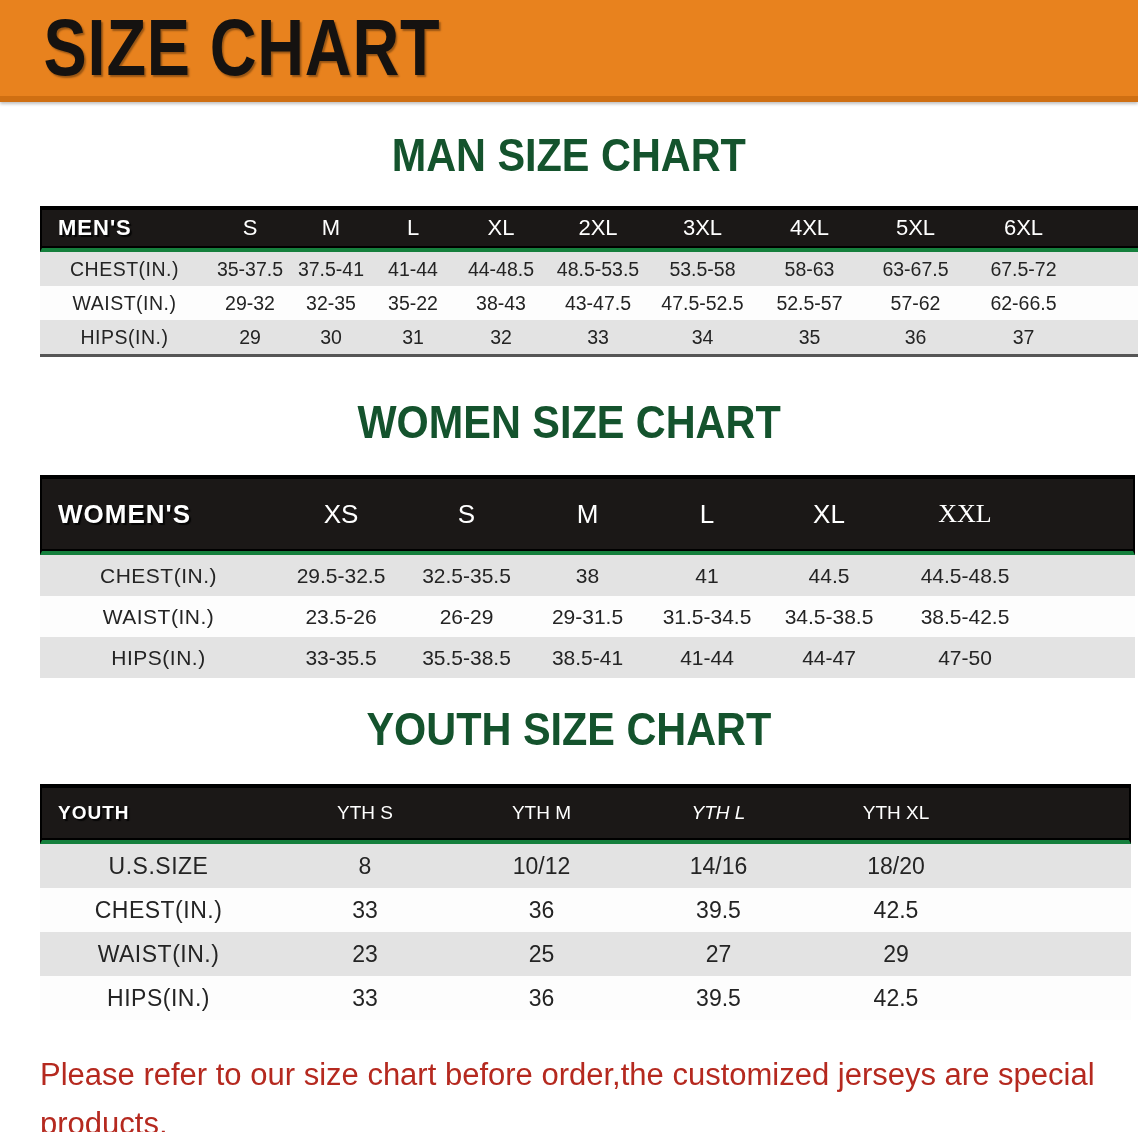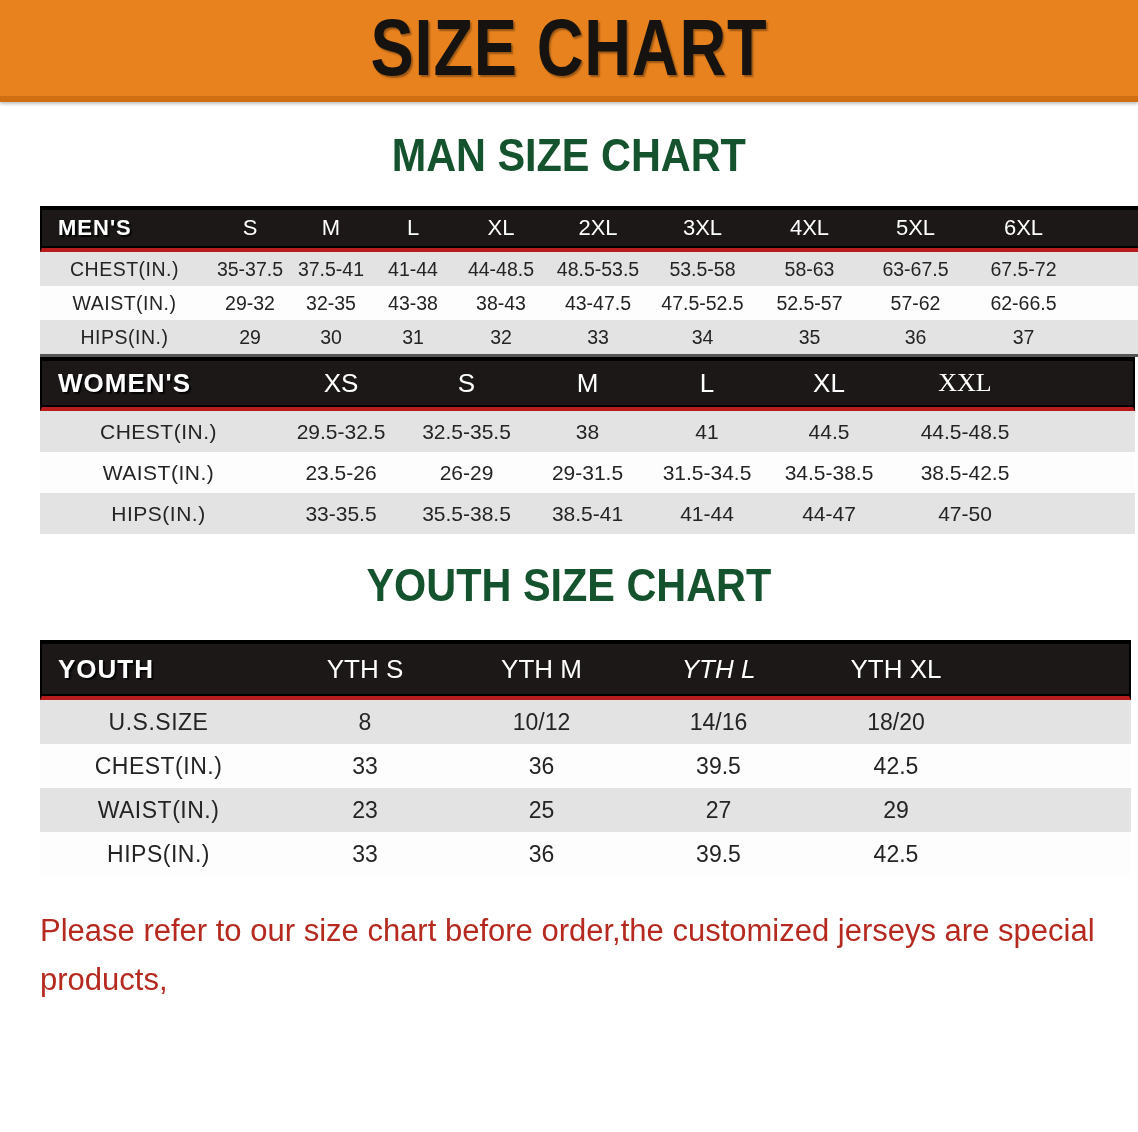--- a/index.html
+++ b/index.html
@@ -7,21 +7,21 @@
     width:1138px;height:1132px;
     background:#ffffff;
     font-family:"Liberation Sans", sans-serif;
     overflow:hidden;
   }
   
   .banner{
     height:96px;
     background:#e8821e;
     border-bottom:6px solid #cf6f12;
-    display:flex;align-items:center;justify-content:center;
+    display:flex;align-items:center;justify-content:flex-start;
     box-shadow:0 2px 3px rgba(0,0,0,.25);
   }
   .banner h1{
     margin:0;
     font-size:79px;
     font-weight:bold;
     color:#151210;
     letter-spacing:1px;
     transform:scaleX(.82);
     transform-origin:center;
@@ -47,21 +47,21 @@
     margin-left:40px;
     border-collapse:separate;
     border-spacing:0;
     table-layout:fixed;
   }
   thead th{
     background:#1b1817;
     color:#ffffff;
     font-weight:normal;
     border-top:2px solid #000;
-    border-bottom:4px solid #b91c1c;
+    border-bottom:4px solid #15803d;
     box-shadow:inset 0 -2px 0 #000, inset 0 2px 0 #000;
     white-space:nowrap;
     overflow:visible;
   }
   thead th.corner{
     text-align:left;
     padding-left:16px;
     font-weight:bold;
     font-size:30px;
     letter-spacing:1px;
@@ -89,35 +89,35 @@
   .section-0 thead th:nth-child(3){width:78px;}
   .section-0 thead th:nth-child(4){width:82px;}
   .section-0 thead th:nth-child(5){width:90px;}
   .section-0 thead th:nth-child(6){width:100px;}
   .section-0 thead th:nth-child(7){width:105px;}
   .section-0 thead th:nth-child(8){width:105px;}
   .section-0 thead th:nth-child(9){width:103px;}
   .section-0 thead th:nth-child(10){width:109px;}
   .section-0 thead th:nth-child(11){width:58px;}
   
-  .section-1 thead tr{height:54px;}
+  .section-1 thead tr{height:80px;}
   .section-1 thead th{font-size:26px;}
   .section-1 tbody tr{height:41px;}
   .section-1 tbody th,.section-1 tbody td{font-size:21px;}
   .section-1 thead th:nth-child(1){width:218px;}
   .section-1 thead th:nth-child(2){width:126px;}
   .section-1 thead th:nth-child(3){width:121px;}
   .section-1 thead th:nth-child(4){width:117px;}
   .section-1 thead th:nth-child(5){width:118px;}
   .section-1 thead th:nth-child(6){width:122px;}
   .section-1 thead th:nth-child(7){width:146px;font-family:Liberation Serif, serif;}
   .section-1 thead th:nth-child(8){width:92px;}
   
   .section-2 thead tr{height:60px;}
-  .section-2 thead th{font-size:26px;}
+  .section-2 thead th{font-size:19px;}
   .section-2 tbody tr{height:44px;}
   .section-2 tbody th,.section-2 tbody td{font-size:23px;}
   .section-2 thead th:nth-child(1){width:218px;}
   .section-2 thead th:nth-child(2){width:174px;}
   .section-2 thead th:nth-child(3){width:175px;margin-top:28px;}
   .section-2 thead th:nth-child(4){width:175px;font-style:italic;}
   .section-2 thead th:nth-child(5){width:176px;}
   .section-2 thead th:nth-child(6){width:142px;}
   
   .footer-note{
@@ -165,21 +165,21 @@
             <td>53.5-58</td>
             <td>58-63</td>
             <td>63-67.5</td>
             <td>67.5-72</td>
             <td class="spacer"></td>
           </tr>
           <tr>
             <th class="rowlabel">WAIST(IN.)</th>
             <td>29-32</td>
             <td>32-35</td>
-            <td>43-38</td>
+            <td>35-22</td>
             <td>38-43</td>
             <td>43-47.5</td>
             <td>47.5-52.5</td>
             <td>52.5-57</td>
             <td>57-62</td>
             <td>62-66.5</td>
             <td class="spacer"></td>
           </tr>
           <tr>
             <th class="rowlabel">HIPS(IN.)</th>
@@ -192,20 +192,21 @@
             <td>35</td>
             <td>36</td>
             <td>37</td>
             <td class="spacer"></td>
           </tr>
         </tbody>
     </table>
   </section>
 
   <section class="section section-1">
+    <h2><span>WOMEN SIZE CHART</span></h2>
     <table class="size-table">
       <thead>
         <tr>
           <th class="corner">WOMEN'S</th>
           <th>XS</th>
             <th>S</th>
             <th>M</th>
             <th>L</th>
             <th>XL</th>
             <th>XXL</th>

